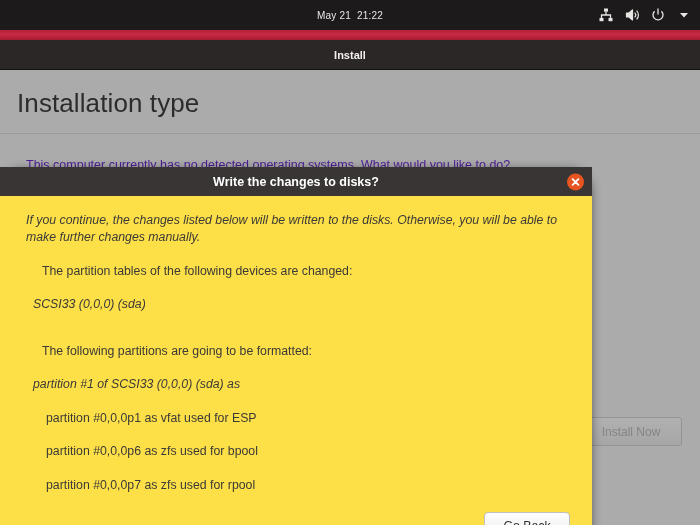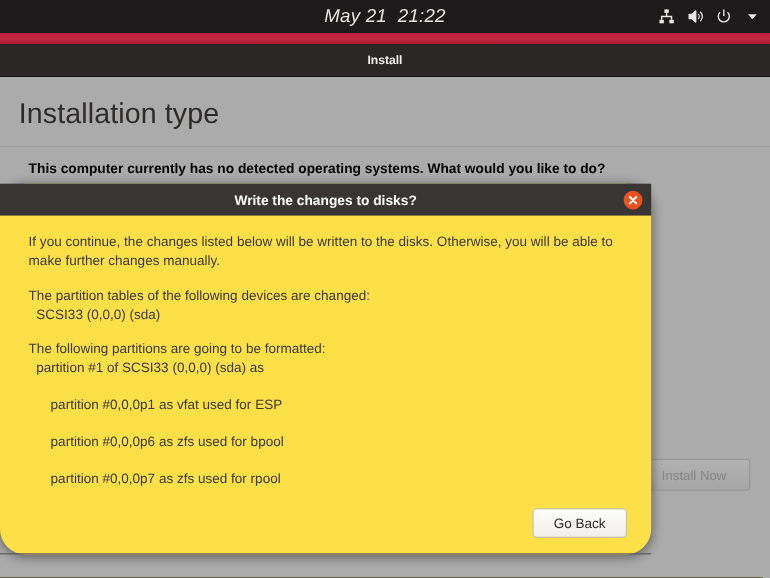--- a/index.html
+++ b/index.html
@@ -23,24 +23,23 @@
     position: absolute;
     left: 0; top: 0;
     width: 700px; height: 30px;
     background: #1d1a1b;
     display: flex;
     align-items: center;
     justify-content: center;
   }
   #clock {
     color: #e8e6e3;
-    font-size: 17px;
+    font-size: 10px;
     letter-spacing: 0.2px;
     white-space: pre;
-    font-style: italic;
   }
   #tray {
     position: absolute;
     right: 8px; top: 0;
     height: 30px;
     display: flex;
     align-items: center;
     gap: 9px;
   }
   .tray-icon {
@@ -92,24 +91,23 @@
     letter-spacing: 0.1px;
   }
   #heading-sep {
     position: absolute;
     left: 0; top: 63px;
     width: 700px; height: 1px;
     background: #9b9b9b;
   }
   #page-subtext {
     position: absolute;
-    left: 26px; top: 76px;
+    left: 26px; top: 88px;
     font-size: 12.5px;
-    color: #000000;
-    font-weight: bold;
+    color: #4c1d95;
   }
 
   
   #bg-buttons {
     position: absolute;
     right: 18px; top: 347px;
     display: flex;
     gap: 11px;
   }
   .bg-btn {
@@ -159,24 +157,24 @@
     cursor: pointer;
   }
   #dialog-close svg { display: block; }
 
   #dialog-body {
     padding: 16px 22px 8px 26px;
     color: #3b3937;
     font-size: 12.3px;
     line-height: 1.42;
   }
-  .para { margin: 0 0 14px 0; max-width: 645px; }
+  .para { margin: 0 0 14px 0; max-width: 645px; font-style: italic; }
   .section { margin: 0 0 0 0; }
-  .section-title { margin: 0; }
-  .indent1 { margin: 0 0 0 7px; }
+  .section-title { margin: 16px; }
+  .indent1 { margin: 0 0 0 7px; font-style: italic; }
   .indent2 { margin: 16px 0 0 20px; }
   .gap { height: 13px; }
 
   #dialog-actions {
     display: flex;
     justify-content: flex-end;
     gap: 11px;
     padding: 10px 22px 14px 0;
   }
   .dlg-btn {

